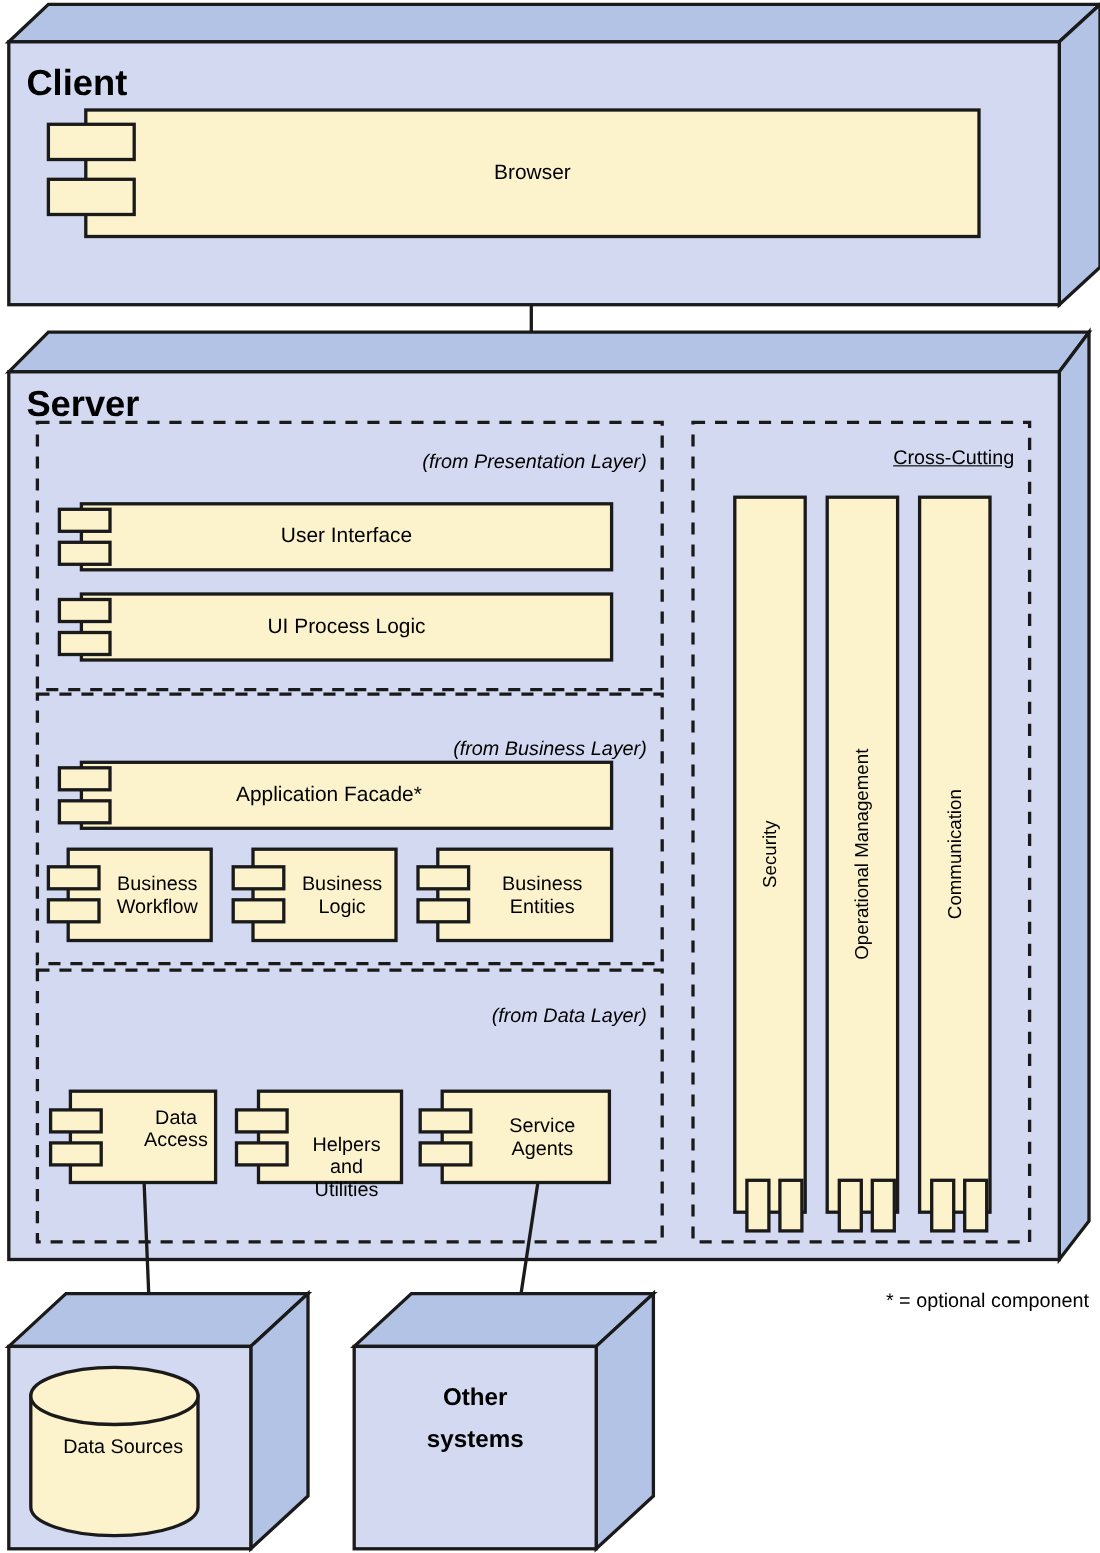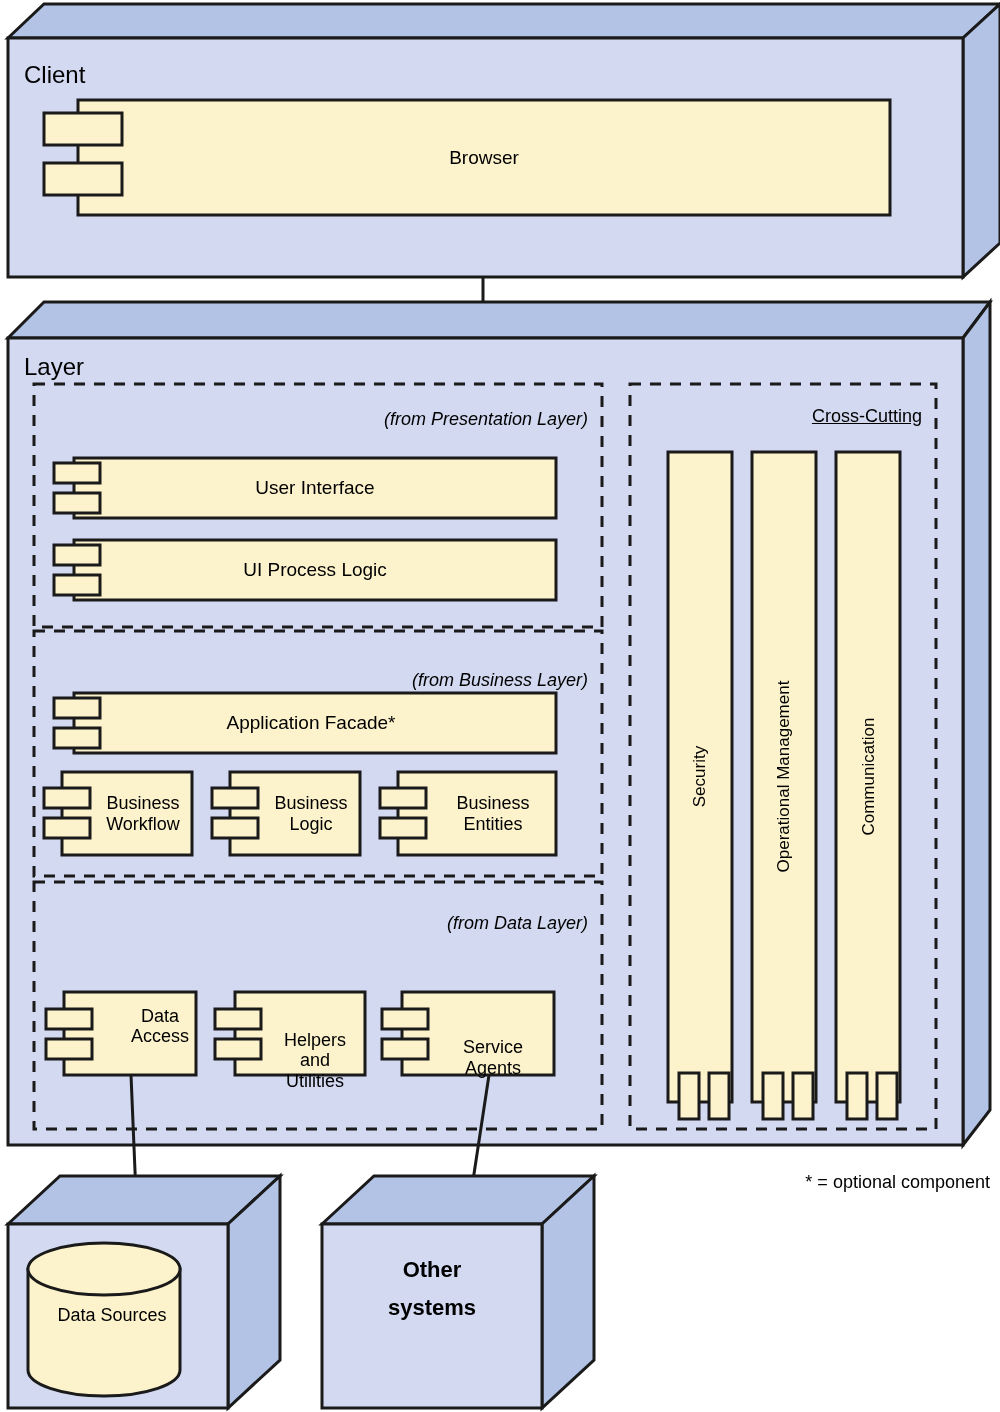--- a/index.html
+++ b/index.html
@@ -2,21 +2,21 @@
 <html><head>
 <meta charset="utf-8">
 <style>
   html,body{margin:0;padding:0;background:#ffffff;}
   body{width:1000px;height:1412px;position:relative;
        font-family:"Liberation Sans","DejaVu Sans",sans-serif;color:#000;}
   #stage{position:absolute;left:0;top:0;width:1000px;height:1412px;overflow:hidden;}
   svg.layer{position:absolute;left:0;top:0;width:1000px;height:1412px;}
   .lbl{position:absolute;box-sizing:border-box;display:flex;align-items:center;
        justify-content:center;text-align:center;line-height:1.12;}
-  .node-title{font-weight:normal;font-size:24px;}
+  .node-title{font-weight:bold;font-size:33px;}
   .comp-text{font-size:19px;}
   .comp-text.small{font-size:18px;}
   .layer-cap{font-style:italic;font-size:18px;}
   .cc-cap{font-size:18px;text-decoration:underline;}
   .vert-text{font-size:17px;white-space:nowrap;transform:rotate(-90deg);
              transform-origin:center center;}
   .foot{font-size:18px;}
   .ds-text{font-size:18px;}
   .other-text{font-weight:bold;font-size:22px;line-height:1.25;}
 </style>
@@ -146,44 +146,44 @@
       <polygon points="322,1224 374,1176 594,1176 542,1224" fill="#B3C3E5" stroke="#1a1a1a" stroke-width="3"></polygon>
       <polygon points="542,1224 594,1176 594,1360 542,1408" fill="#B3C3E5" stroke="#1a1a1a" stroke-width="3"></polygon>
       <rect x="322" y="1224" width="220" height="184" fill="#D2D9F0" stroke="#1a1a1a" stroke-width="3"></rect>
     </g>
   </svg>
 
   <div class="lbl node-title" style="left:24px;top:58px;width:140px;height:34px;justify-content:flex-start;">Client</div>
 
   <div class="lbl comp-text" style="left:78px;top:100px;width:812px;height:115px;">Browser</div>
 
-  <div class="lbl node-title" style="left:24px;top:350px;width:160px;height:34px;justify-content:flex-start;">Layer</div>
+  <div class="lbl node-title" style="left:24px;top:350px;width:160px;height:34px;justify-content:flex-start;">Server</div>
 
   <div class="lbl layer-cap" style="left:300px;top:406px;width:288px;height:26px;justify-content:flex-end;">(from Presentation Layer)</div>
   <div class="lbl layer-cap" style="left:300px;top:655px;width:288px;height:26px;justify-content:flex-end;margin-top:12px;">(from Business Layer)</div>
   <div class="lbl layer-cap" style="left:300px;top:910px;width:288px;height:26px;justify-content:flex-end;">(from Data Layer)</div>
   <div class="lbl cc-cap" style="left:640px;top:403px;width:282px;height:26px;justify-content:flex-end;">Cross-Cutting</div>
 
   <div class="lbl comp-text" style="left:74px;top:458px;width:482px;height:60px;">User Interface</div>
   <div class="lbl comp-text" style="left:74px;top:540px;width:482px;height:60px;">UI Process Logic</div>
 
-  <div class="lbl comp-text" style="left:70px;top:693px;width:482px;height:60px;">Application Facade*</div>
+  <div class="lbl comp-text" style="left:58px;top:693px;width:482px;height:60px;">Application Facade*</div>
   <div class="lbl comp-text small ml" style="left:94px;top:772px;width:98px;height:83px;white-space:pre-line;">Business
 Workflow</div>
   <div class="lbl comp-text small" style="left:262px;top:772px;width:98px;height:83px;white-space:pre-line;">Business
 Logic</div>
   <div class="lbl comp-text small" style="left:430px;top:772px;width:126px;height:83px;white-space:pre-line;">Business
 Entities</div>
 
   <div class="lbl comp-text small" style="left:110px;top:992px;width:100px;height:68px;white-space:pre-line;text-align:center;">Data
 Access</div>
   <div class="lbl comp-text small" style="left:265px;top:1019px;width:100px;height:83px;white-space:pre-line;">Helpers
 and
 Utilities</div>
-  <div class="lbl comp-text small" style="left:432px;top:992px;width:122px;height:83px;white-space:pre-line;margin-top:24px;">Service
+  <div class="lbl comp-text small" style="left:432px;top:992px;width:122px;height:83px;white-space:pre-line;">Service
 Agents</div>
 
   <div class="lbl" style="left:668px;top:452px;width:64px;height:650px;">
     <span class="vert-text">Security</span>
   </div>
   <div class="lbl" style="left:752px;top:452px;width:64px;height:650px;">
     <span class="vert-text">Operational Management</span>
   </div>
   <div class="lbl" style="left:836px;top:452px;width:64px;height:650px;">
     <span class="vert-text">Communication</span>

